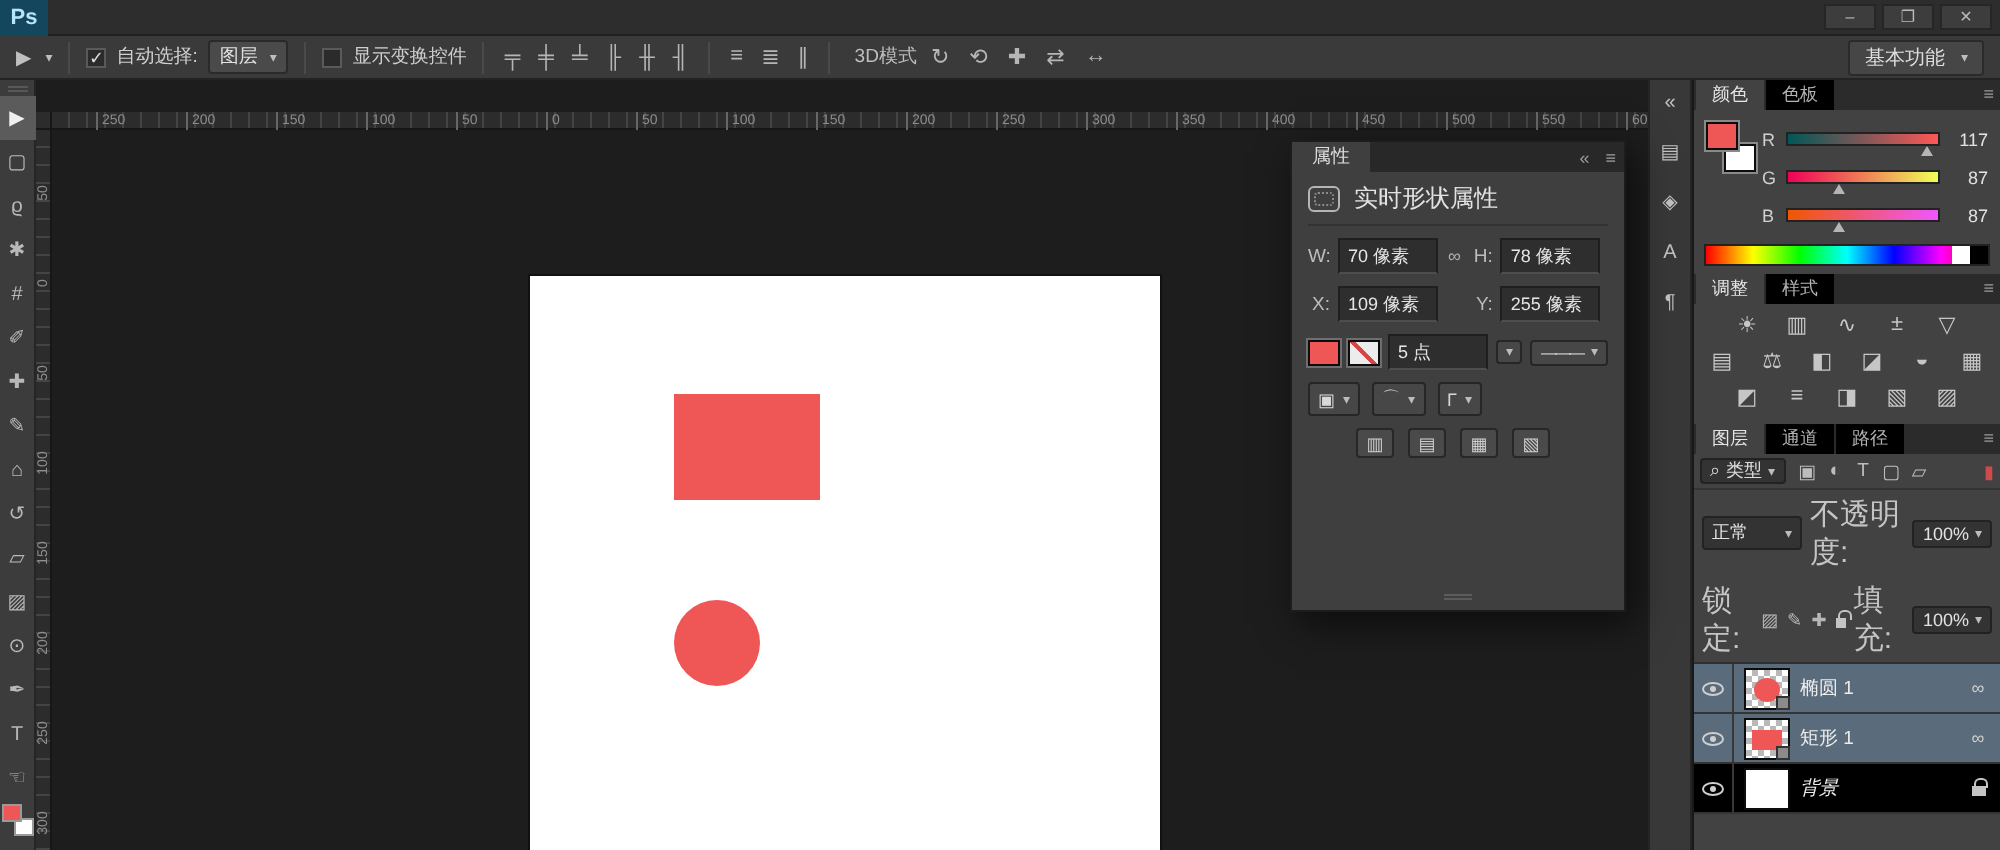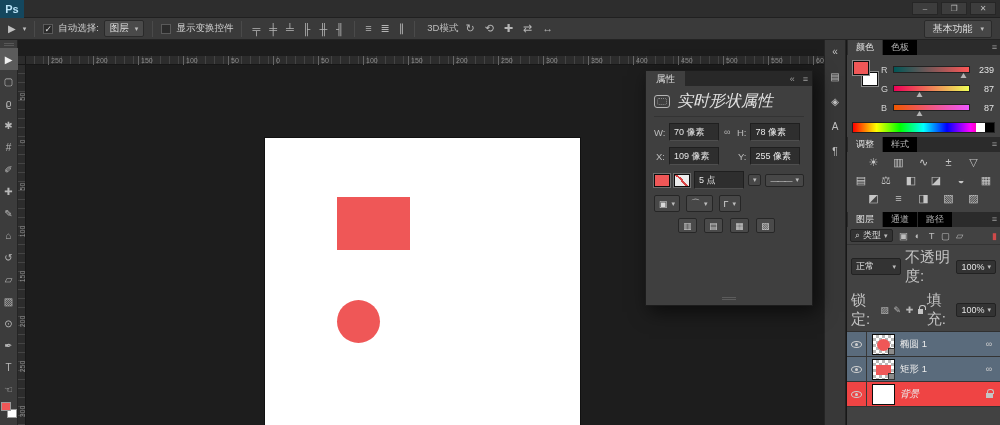--- a/index.html
+++ b/index.html
@@ -74,21 +74,21 @@
     box-shadow:4px 6px 18px rgba(0,0,0,0.6); background:#3f3f3f; border:1px solid #1c1c1c;
     display:flex; flex-direction:column; }
   .props-tabbar { height:15px; background:#282828; display:flex; align-items:center; }
   .props-tab { background:#3f3f3f; color:#ddd; padding:1px 10px; font-size:9.5px; height:15px; line-height:14px; }
   .props-tabbar .spacer { flex:1; }
   .panel-mini-btn { color:#9e9e9e; font-size:9px; padding:0 4px; }
   .props-body { flex:1; padding:5px 8px 2px; display:flex; flex-direction:column; gap:6px; }
   .props-header { display:flex; align-items:center; gap:7px; padding-bottom:4px; border-bottom:1px solid #333; }
   .live-shape-badge { width:16px; height:13px; border:1px solid #b5b5b5; border-radius:3px; position:relative; }
   .live-shape-badge::after { content:""; position:absolute; inset:2px; border:1px dotted #8a8a8a; border-radius:2px; }
-  .props-title { font-size:16px; color:#e2e2e2;font-style:italic; }
+  .props-title { font-size:12px; color:#e2e2e2; }
   .dim-row { display:flex; align-items:center; gap:4px; }
   .dim-label { width:11px; color:#bdbdbd; font-size:9.5px; text-align:right; }
   .pfield { background:#2e2e2e; border:1px solid #1f1f1f; border-bottom-color:#4e4e4e;
     color:#e6e6e6; font-size:9px; padding:1.5px 4px; min-width:50px; }
   .link-glyph { color:#b0b0b0; font-size:9px; padding:0 1px; }
   .fill-row { display:flex; align-items:center; gap:4px; }
   .swatch-fill { width:23px; height:13px; background:#ef5757; border:1px solid #0d0d0d; outline:1px solid #6e6e6e; }
   .swatch-stroke { width:23px; height:13px; background:#ececec; border:1px solid #0d0d0d; outline:1px solid #6e6e6e;
     background-image:linear-gradient(45deg,transparent 44%,#d94444 44%,#d94444 56%,transparent 56%); }
   .stroke-w { flex:1; display:flex; align-items:center; }
@@ -155,21 +155,21 @@
     font-size:9px; color:#e2e2e2; }
   .small-label { font-size:15px; color:#c4c4c4; }
   .val-field { display:flex; align-items:center; gap:3px; background:#333; border:1px solid #222;
     border-radius:2px; padding:1px 4px; font-size:9px; color:#e2e2e2; }
   .lock-mini { color:#b8b8b8; font-size:9px; width:11px; text-align:center; }
   .lock-icon { width:7px; height:5px; background:#c4c4c4; position:relative; display:inline-block; margin-top:4px; }
   .lock-icon::before { content:""; position:absolute; left:1px; top:-4px; width:5px; height:4px;
     border:1px solid #c4c4c4; border-bottom:none; border-radius:3px 3px 0 0; }
 
   .layer-list { flex:1; border-top:1px solid #303030; }
-  .layer-row { display:flex; align-items:center; height:25px; border-bottom:1px solid #343434; background:#ef4444; }
+  .layer-row { display:flex; align-items:center; height:25px; border-bottom:1px solid #343434; background:#000000; }
   .layer-row.selected { background:#5a6b7c; }
   .eye-cell { width:20px; align-self:stretch; border-right:1px solid #383838; display:flex;
     align-items:center; justify-content:center; }
   .eye-icon { width:11px; height:7px; border:1px solid #cfcfcf; border-radius:50%; position:relative; }
   .eye-icon::after { content:""; position:absolute; left:3px; top:1px; width:3px; height:3px;
     border-radius:50%; background:#cfcfcf; }
   .thumb { width:23px; height:21px; margin:0 5px; border:1px solid #0c0c0c; position:relative;
     background-color:#fff;
     background-image:linear-gradient(45deg,#b9b9b9 25%,transparent 25%,transparent 75%,#b9b9b9 75%),
                      linear-gradient(45deg,#b9b9b9 25%,transparent 25%,transparent 75%,#b9b9b9 75%);
@@ -390,21 +390,21 @@
       <div class="fgbg">
         <div class="fg"></div>
         <div class="bg"></div>
       </div>
       <div class="sliders" id="rgb-sliders">
           <div class="slider-row">
             <span class="slider-label">R</span>
             <span class="slider-track track-r">
               <span class="slider-thumb" style="left: 93.7%;"></span>
             </span>
-            <span class="slider-val">239</span>
+            <span class="slider-val">117</span>
           </div>
           <div class="slider-row">
             <span class="slider-label">G</span>
             <span class="slider-track track-g">
               <span class="slider-thumb" style="left: 34.1%;"></span>
             </span>
             <span class="slider-val">87</span>
           </div>
           <div class="slider-row">
             <span class="slider-label">B</span>

